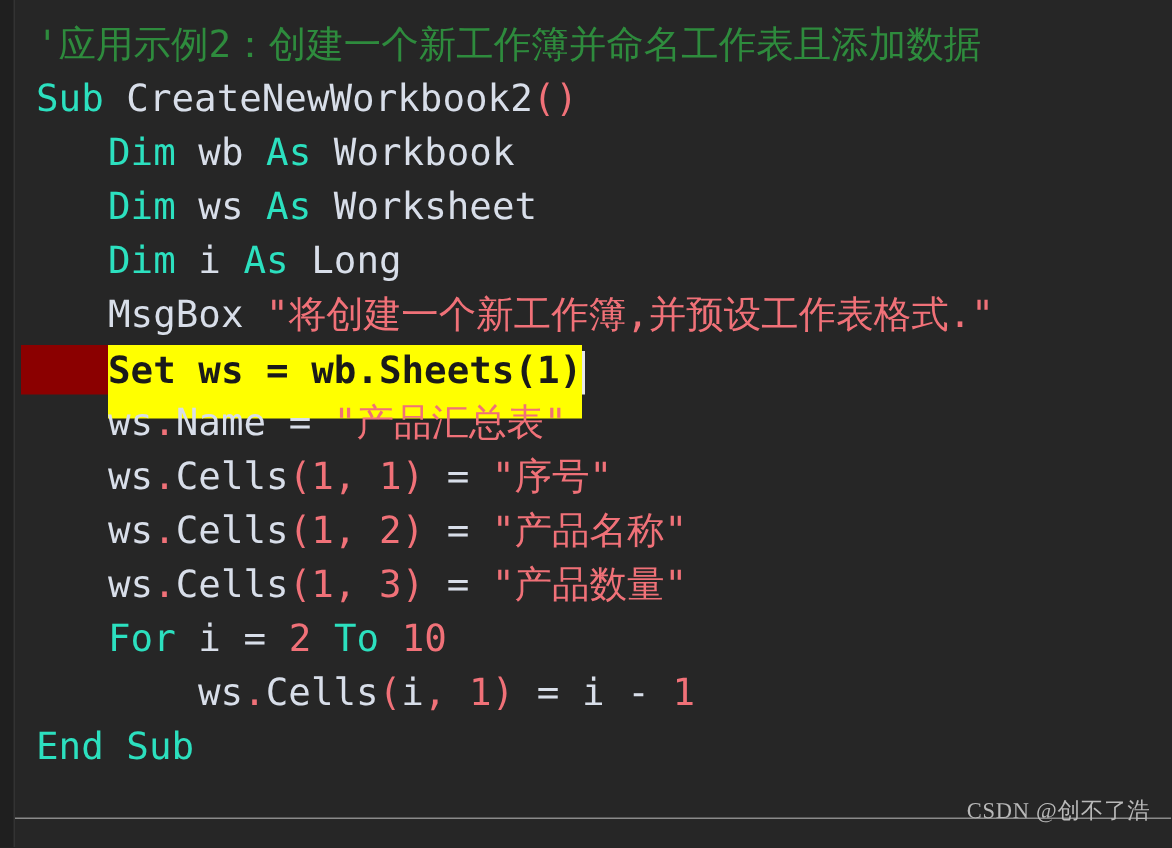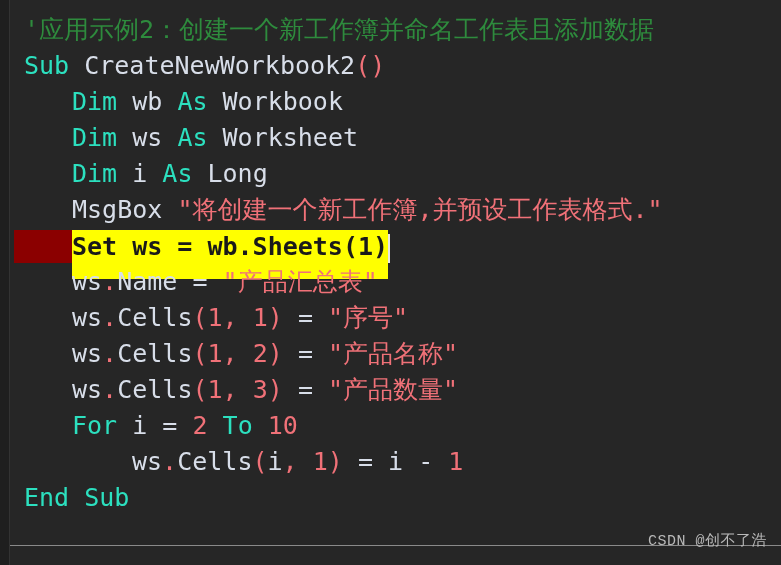--- a/index.html
+++ b/index.html
@@ -94,21 +94,21 @@
     left: 10px;
     top: 545px;
     width: 771px;
     height: 1px;
     background: #8a8a8a;
   }
   .watermark {
     position: absolute;
     right: 14px;
     top: 531px;
-    font-family: Liberation Mono, monospace;
+    font-family: Liberation Serif, serif;
     font-size: 15px;
     color: #b9b9b9;
     letter-spacing: 0.5px;
     white-space: pre;
   }
 </style>
 </head>
 <body>
 
 <div class="screenshot">

